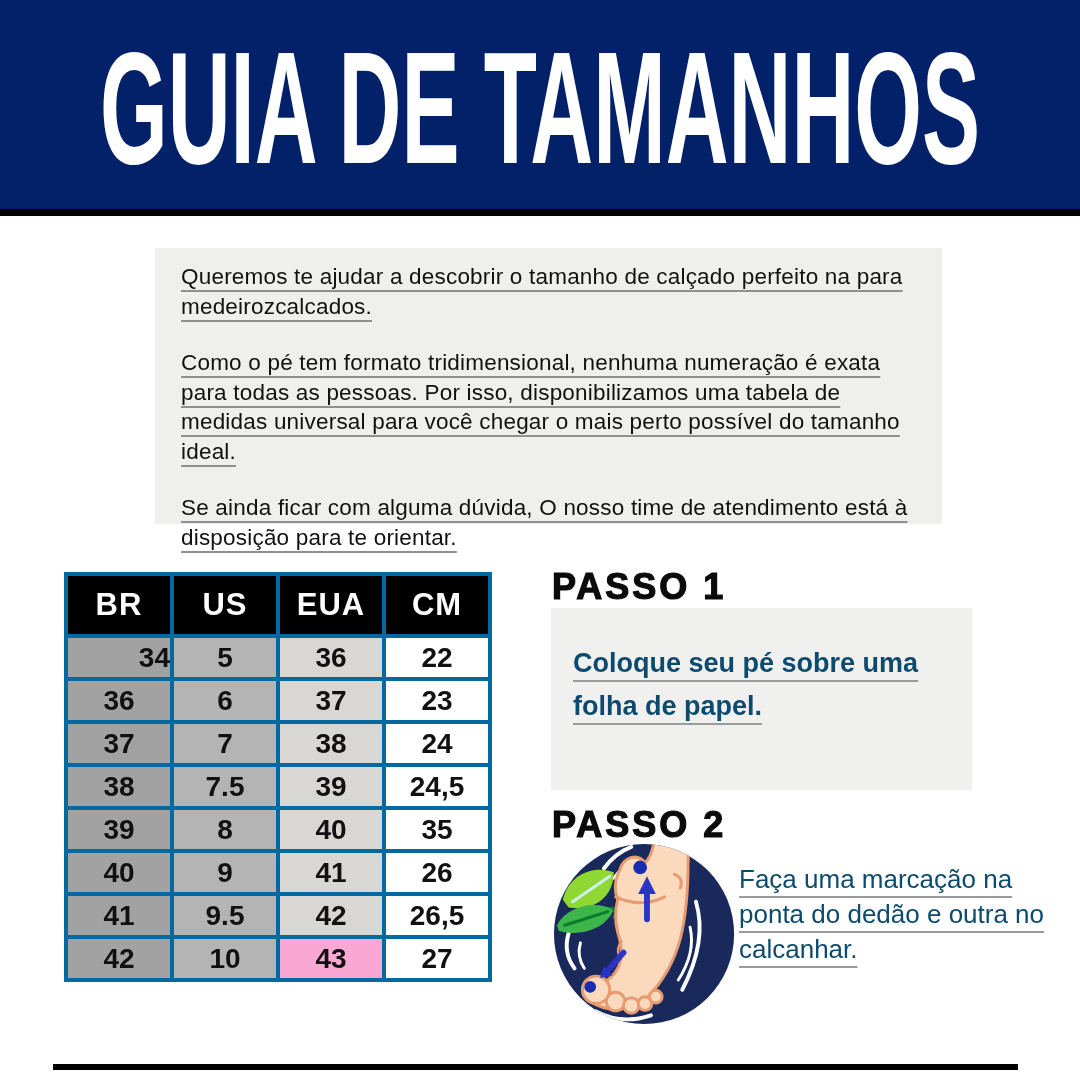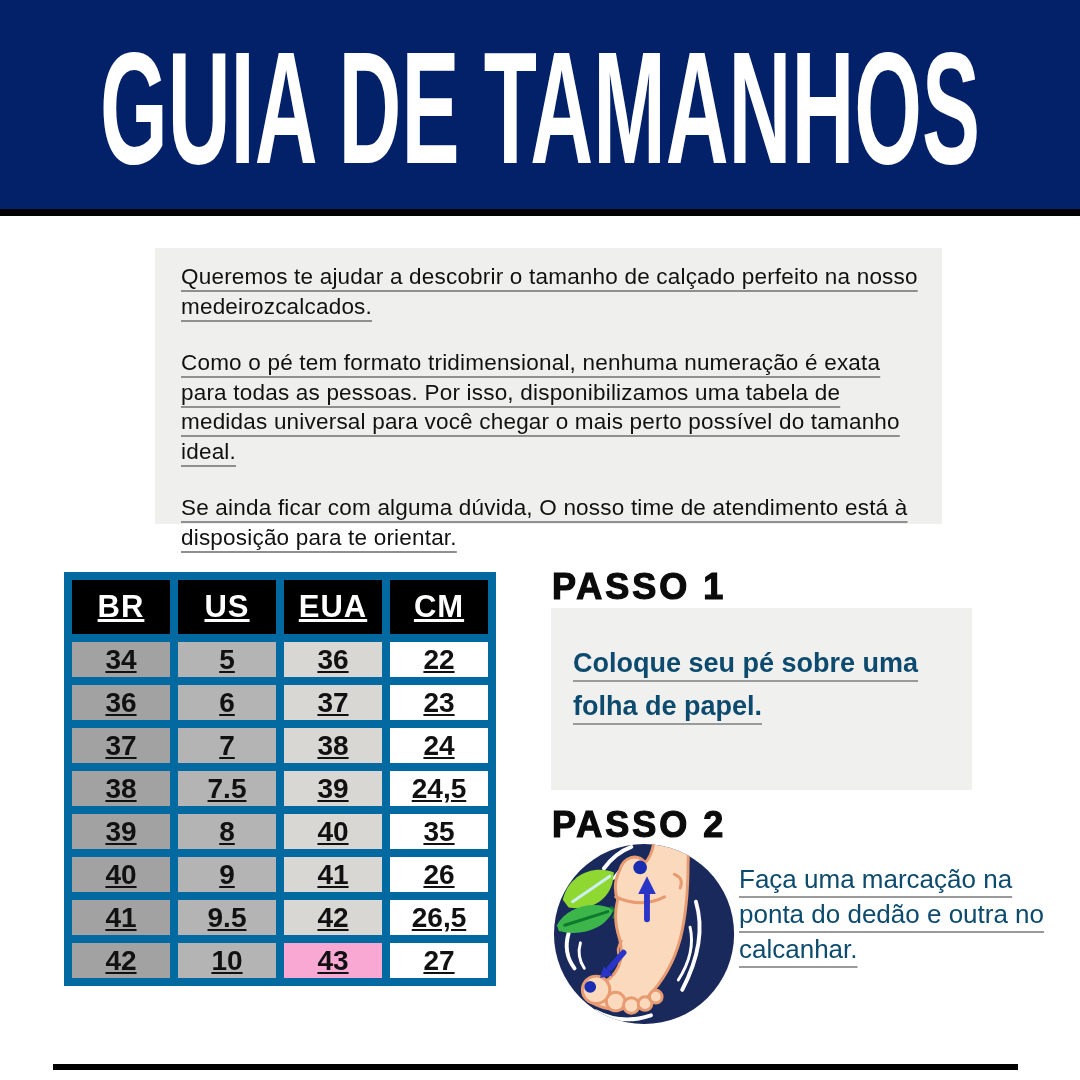--- a/index.html
+++ b/index.html
@@ -37,23 +37,23 @@
     letter-spacing:0.2px;
   }
 
   
   .size-table {
     position:absolute; left:64px; top:572px;
     border-collapse:collapse;
     background:#000;
   }
   .size-table th, .size-table td {
-    border:8px solid #0369a1;
+    border:4px solid #0369a1;
     text-align:center; vertical-align:middle;
-    font-weight:bold; color:#111;text-decoration:underline;
+    font-weight:bold; color:#111;
   }
   .size-table th {
     background:#000; color:#fff;
     width:106px; height:62px; font-size:31px; letter-spacing:1px;
   }
   .size-table td { height:43px; font-size:28px; }
 
   
   .step-title {
     position:absolute; left:552px;
@@ -96,37 +96,37 @@
 <div class="page">
 
   <div class="banner">
     <svg width="1080" height="209" viewBox="0 0 1080 209">
       <text x="540" y="163" text-anchor="middle" font-family="Liberation Sans, sans-serif" font-weight="bold" font-size="160" fill="#ffffff" textLength="880" lengthAdjust="spacingAndGlyphs">GUIA DE TAMANHOS</text>
     </svg>
   </div>
   <div class="banner-strip"></div>
 
   <div class="intro-box">
-    <p>Queremos te ajudar a descobrir o tamanho de calçado perfeito na nosso medeirozcalcados.</p>
+    <p>Queremos te ajudar a descobrir o tamanho de calçado perfeito na para medeirozcalcados.</p>
     <p>Como o pé tem formato tridimensional, nenhuma numeração é exata para todas as pessoas. Por isso, disponibilizamos uma tabela de medidas universal para você chegar o mais perto possível do tamanho ideal.</p>
     <p>Se ainda ficar com alguma dúvida, O nosso time de atendimento está à disposição para te orientar.</p>
   </div>
 
   <table class="size-table">
     <thead>
         <tr>
           <th>BR</th>
           <th>US</th>
           <th>EUA</th>
           <th>CM</th>
         </tr>
       </thead>
     <tbody>
         <tr>
-          <td style="background: rgb(162, 162, 162);">34</td>
+          <td style="background: rgb(162, 162, 162); text-align: right;">34</td>
           <td style="background: rgb(180, 180, 180);">5</td>
           <td style="background: rgb(217, 215, 211);">36</td>
           <td style="background: rgb(255, 255, 255);">22</td>
         </tr>
         <tr>
           <td style="background: rgb(162, 162, 162);">36</td>
           <td style="background: rgb(180, 180, 180);">6</td>
           <td style="background: rgb(217, 215, 211);">37</td>
           <td style="background: rgb(255, 255, 255);">23</td>
         </tr>

